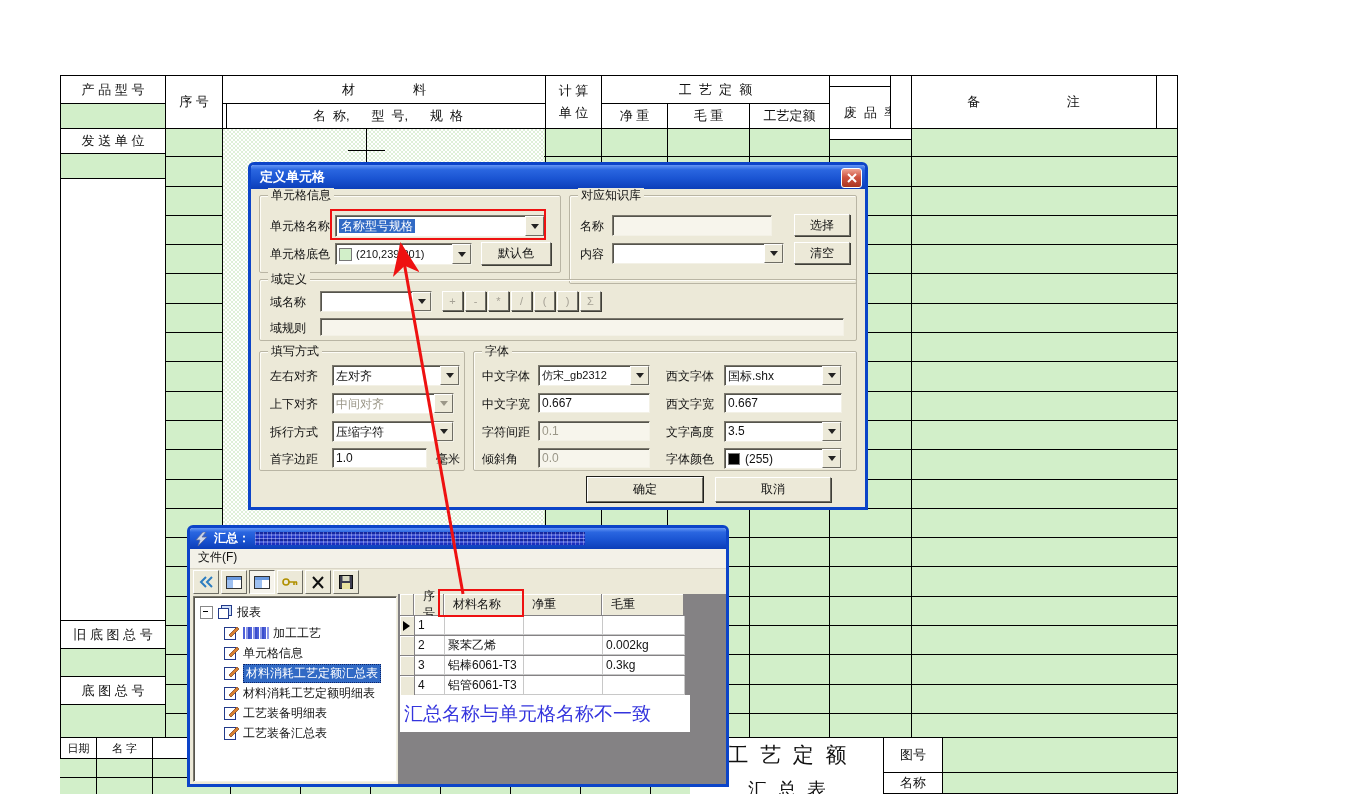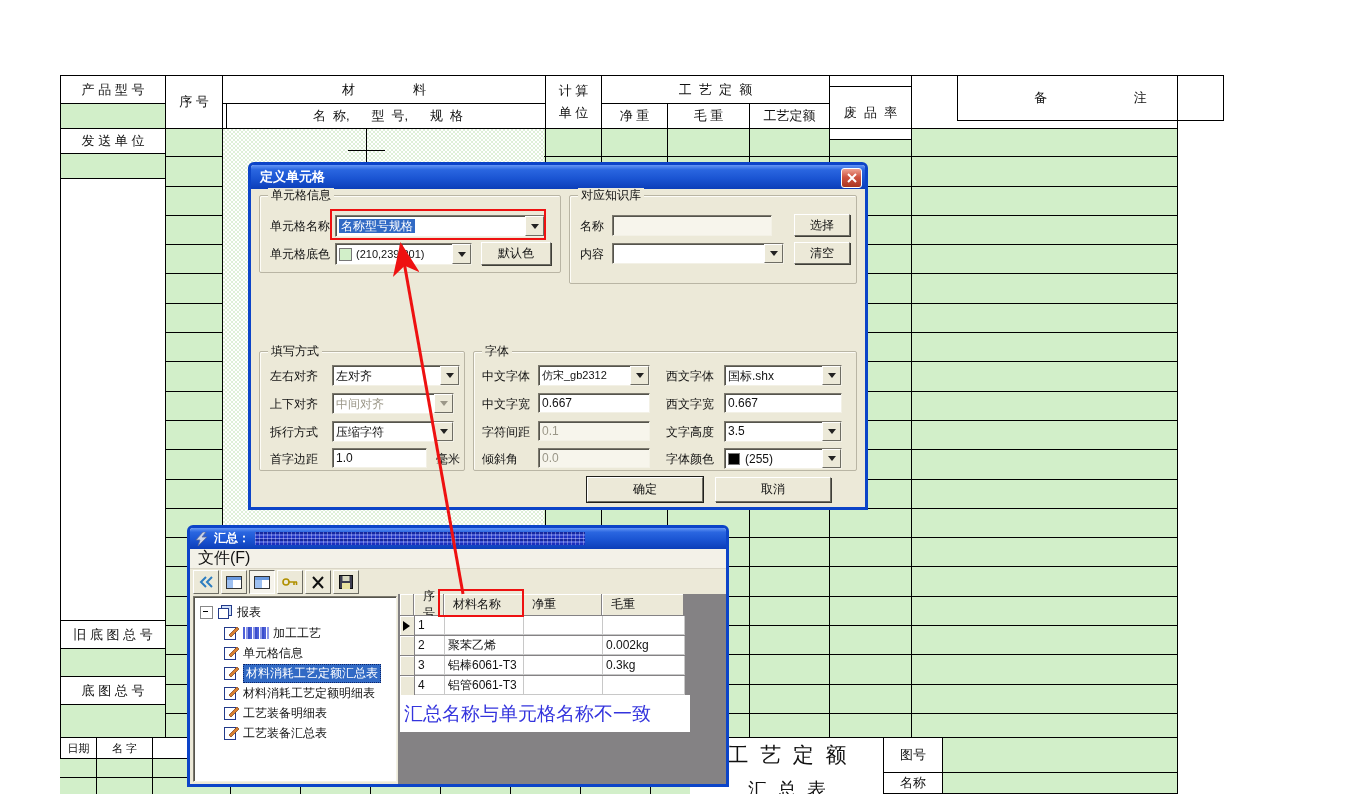--- a/index.html
+++ b/index.html
@@ -33,21 +33,21 @@
   .combo.disabled .drop .arrowdn{border-top-color:#9b9788}
   .field{position:absolute;background:#fff;border:1px solid;border-color:#7b786d #f3f1e6 #f3f1e6 #7b786d;
      box-shadow:inset 1px 1px 0 #55544c;font-size:12px;padding:2px 3px;box-sizing:border-box;white-space:nowrap;overflow:hidden}
   .field.disabled{color:#9b9788;background:#f7f5ec}
   .btn{position:absolute;background:#ece9d8;border:1px solid;border-color:#fff #6e6d64 #6e6d64 #fff;
      box-shadow:1px 1px 0 #3f3e37;display:flex;align-items:center;justify-content:center;font-size:12px;box-sizing:border-box}
   .btn.default{outline:1px solid #20201c}
   .btn.op{color:#a5a195;font-size:11px}
   .swatch{display:inline-block;border:1px solid #777;box-sizing:border-box}
   
-  .menubar{height:19px;background:#f3f1e8;display:flex;align-items:center;font-size:16px;border-bottom:1px solid #d9d5c6}
+  .menubar{height:19px;background:#f3f1e8;display:flex;align-items:flex-start;font-size:12px;border-bottom:1px solid #d9d5c6}
   .toolbar{height:26px;background:#ece9d8;display:flex;align-items:center;gap:2px;padding-left:3px;border-bottom:1px solid #c9c5b4}
   .tbtn{width:24px;height:22px;background:#ece9d8;border:1px solid;border-color:#fff #6e6d64 #6e6d64 #fff;
      display:flex;align-items:center;justify-content:center}
   .tbtn.pressed{border-color:#6e6d64 #fff #fff #6e6d64;background:#f6f4ec}
   .treepanel{position:absolute;background:#fff;border:1px solid;border-color:#7b786d #f3f1e6 #f3f1e6 #7b786d;
      box-shadow:inset 1px 1px 0 #55544c;overflow:hidden}
   .titem{position:absolute;height:18px;display:flex;align-items:center;gap:4px;font-size:12px;white-space:nowrap}
   .tsel{background:#316ac5;color:#fff;padding:0 2px;border:1px dotted #0a246a}
   .expander{width:11px;height:11px;border:1px solid #888;background:#fff;position:relative}
   .expander::after{content:"";position:absolute;left:2px;top:4px;width:5px;height:1px;background:#000}
@@ -94,21 +94,21 @@
   <div class="cell" style="left:222px;top:75px;width:324px;height:29px"><span>材                料</span></div>
   <div class="cell" style="left:226px;top:103px;width:324px;height:26px"><span>名  称,      型  号,      规  格</span></div>
   <div class="cell" style="left:545px;top:75px;width:57px;height:54px;flex-direction:column;justify-content:space-around;padding:4px 0">
     <span>计 算</span><span>单 位</span>
   </div>
   <div class="cell" style="left:601px;top:75px;width:229px;height:29px"><span>工  艺  定  额</span></div>
   <div class="cell" style="left:601px;top:103px;width:67px;height:26px"><span>净 重</span></div>
   <div class="cell" style="left:667px;top:103px;width:83px;height:26px"><span>毛 重</span></div>
   <div class="cell" style="left:749px;top:103px;width:81px;height:26px"><span>工艺定额</span></div>
   <div class="cell" style="left:829px;top:86px;width:83px;height:54px"><span>废  品  率</span></div>
-  <div class="cell" style="left:957px;top:75px;width:267px;height:46px"><span>备                        注</span></div>
+  <div class="cell" style="left:890px;top:75px;width:267px;height:54px"><span>备                        注</span></div>
 
   <div class="ln" style="left:60px;top:75px;width:1px;height:719px"></div>
   <div class="ln" style="left:165px;top:75px;width:1px;height:663px"></div>
   <div class="ln" style="left:222px;top:75px;width:1px;height:663px"></div>
   <div class="ln" style="left:545px;top:75px;width:1px;height:663px"></div>
   <div class="ln" style="left:601px;top:75px;width:1px;height:663px"></div>
   <div class="ln" style="left:667px;top:103px;width:1px;height:635px"></div>
   <div class="ln" style="left:749px;top:103px;width:1px;height:635px"></div>
   <div class="ln" style="left:829px;top:75px;width:1px;height:663px"></div>
   <div class="ln" style="left:911px;top:75px;width:1px;height:663px"></div>
@@ -339,20 +339,39 @@
       <span class="lbl" style="left:10px;top:50px">内容</span>
       <div class="combo" style="left:42px;top:47px;width:172px;height:21px">
         <span class="val"></span>
         <span class="drop">
             <span class="arrowdn"></span>
           </span>
       </div>
       <div class="btn" style="left:224px;top:46px;width:56px;height:22px">清空</div>
     </div>
 
+    <div class="group" style="left:8px;top:90px;width:598px;height:62px">
+      <span class="legend">域定义</span>
+      <span class="lbl" style="left:10px;top:14px">域名称</span>
+      <div class="combo" style="left:60px;top:11px;width:112px;height:21px">
+        <span class="val"></span>
+        <span class="drop">
+            <span class="arrowdn"></span>
+          </span>
+      </div>
+      <div class="btn op" style="left:182px;top:11px;width:21px;height:20px">+</div>
+      <div class="btn op" style="left:205px;top:11px;width:21px;height:20px">-</div>
+      <div class="btn op" style="left:228px;top:11px;width:21px;height:20px">*</div>
+      <div class="btn op" style="left:251px;top:11px;width:21px;height:20px">/</div>
+      <div class="btn op" style="left:274px;top:11px;width:21px;height:20px">(</div>
+      <div class="btn op" style="left:297px;top:11px;width:21px;height:20px">)</div>
+      <div class="btn op" style="left:320px;top:11px;width:21px;height:20px">Σ</div>
+      <span class="lbl" style="left:10px;top:40px">域规则</span>
+      <div class="field disabled" style="left:60px;top:38px;width:524px;height:18px"></div>
+    </div>
 
     <div class="group" style="left:8px;top:162px;width:206px;height:120px">
       <span class="legend">填写方式</span>
       <span class="lbl" style="left:10px;top:16px">左右对齐</span>
       <div class="combo" style="left:72px;top:13px;width:128px;height:21px">
         <span class="val">左对齐</span>
         <span class="drop">
             <span class="arrowdn"></span>
           </span>
       </div>

